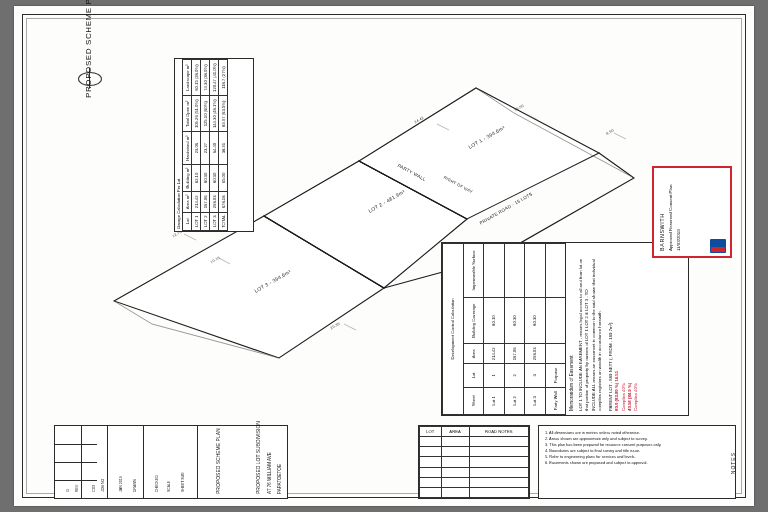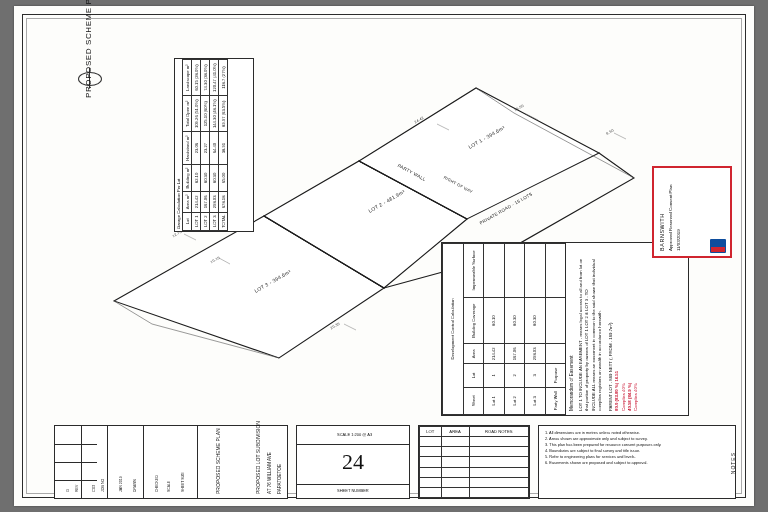--- a/index.html
+++ b/index.html
@@ -571,27 +571,20 @@
             </tr>
             <tr>
               <td></td>
               <td></td>
               <td></td>
             </tr>
           </tbody>
         </table>
     </div>
 
-    <div id="sheetno">
-      <div class="hline" style="top:18px;"></div>
-      <div class="hline" style="top:58px;"></div>
-      <div class="tb-text" style="left:40px; top:6px; font-size:4px;">SCALE 1:200 @ A3</div>
-      <div class="big">24</div>
-      <div class="tb-text" style="left:40px; top:62px; font-size:4px;">SHEET NUMBER</div>
-    </div>
 
     <div id="project">
       <div class="vline" style="left:26px;"></div>
       <div class="vline" style="left:52px;"></div>
       <div class="vline" style="left:88px;"></div>
       <div class="vline" style="left:142px;"></div>
       <div class="hline" style="top:18px; left:0; right:190px;"></div>
       <div class="hline" style="top:36px; left:0; right:190px;"></div>
       <div class="hline" style="top:54px; left:0; right:190px;"></div>
 

